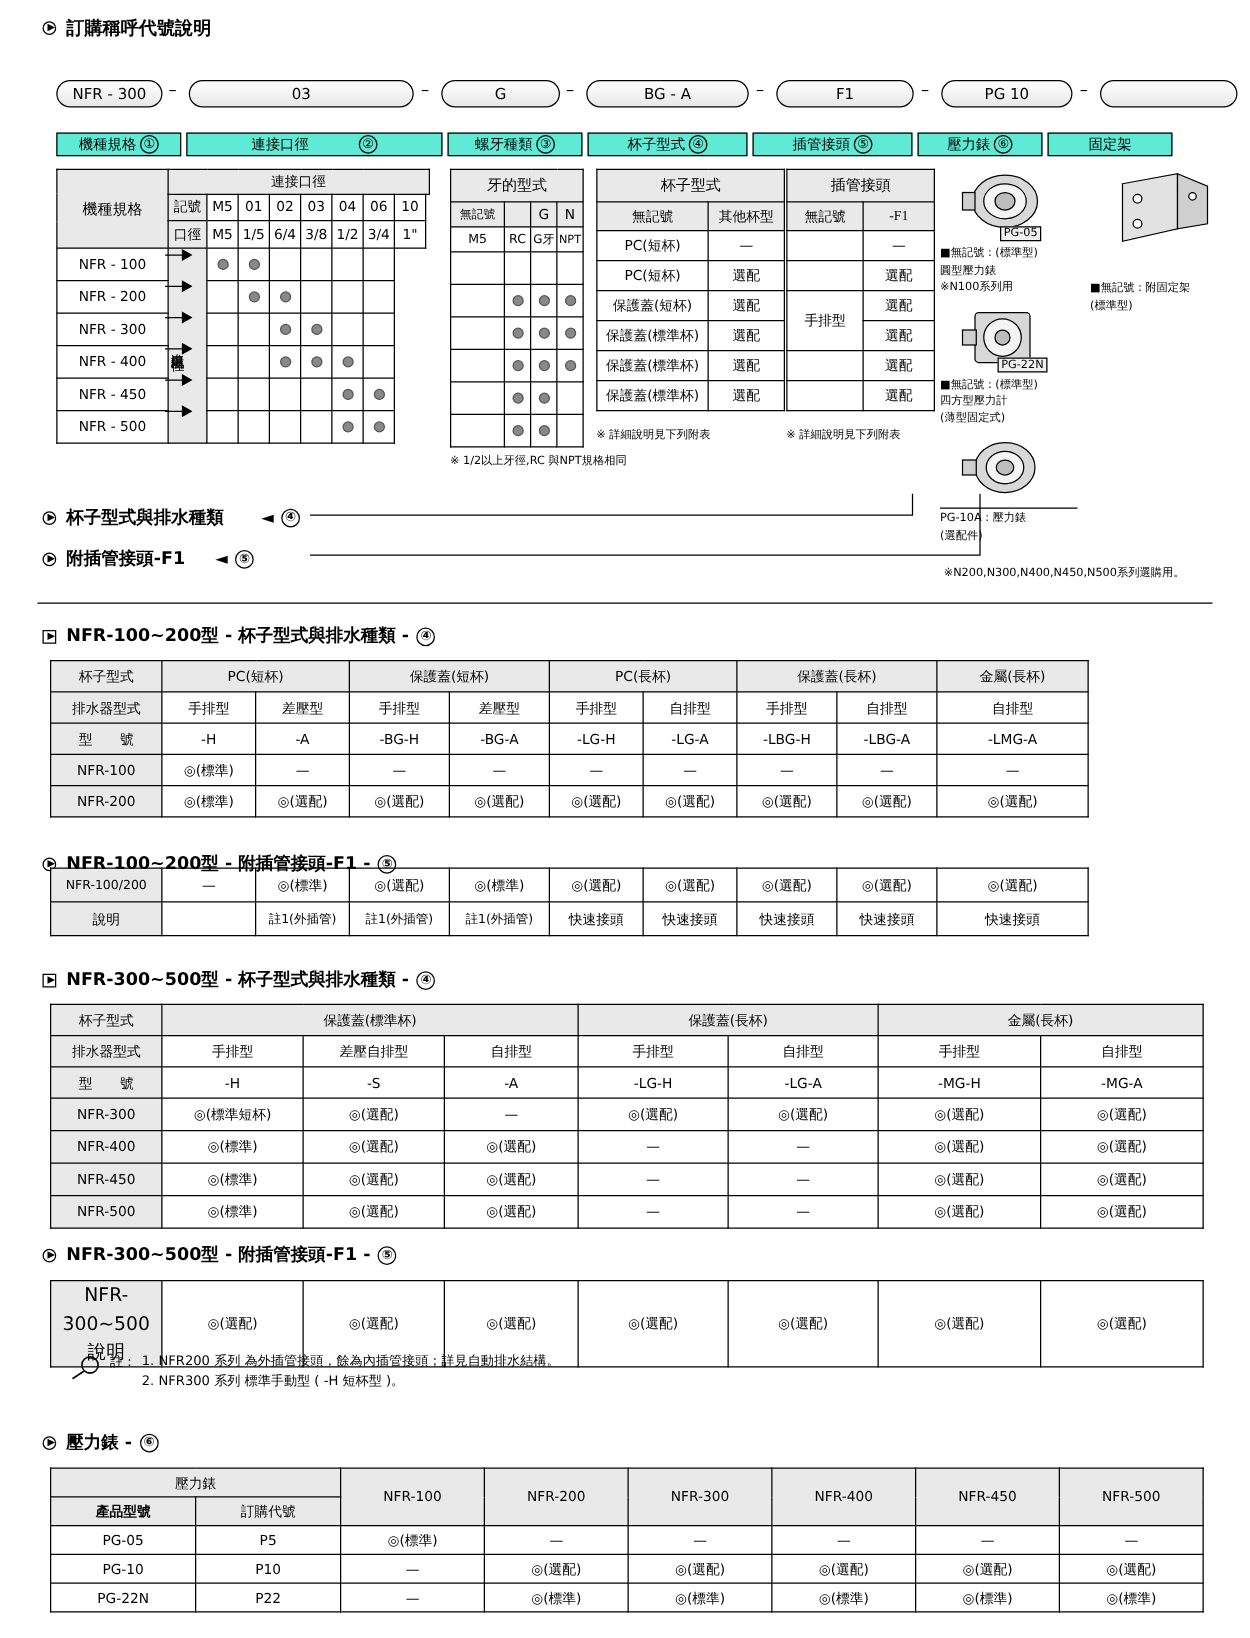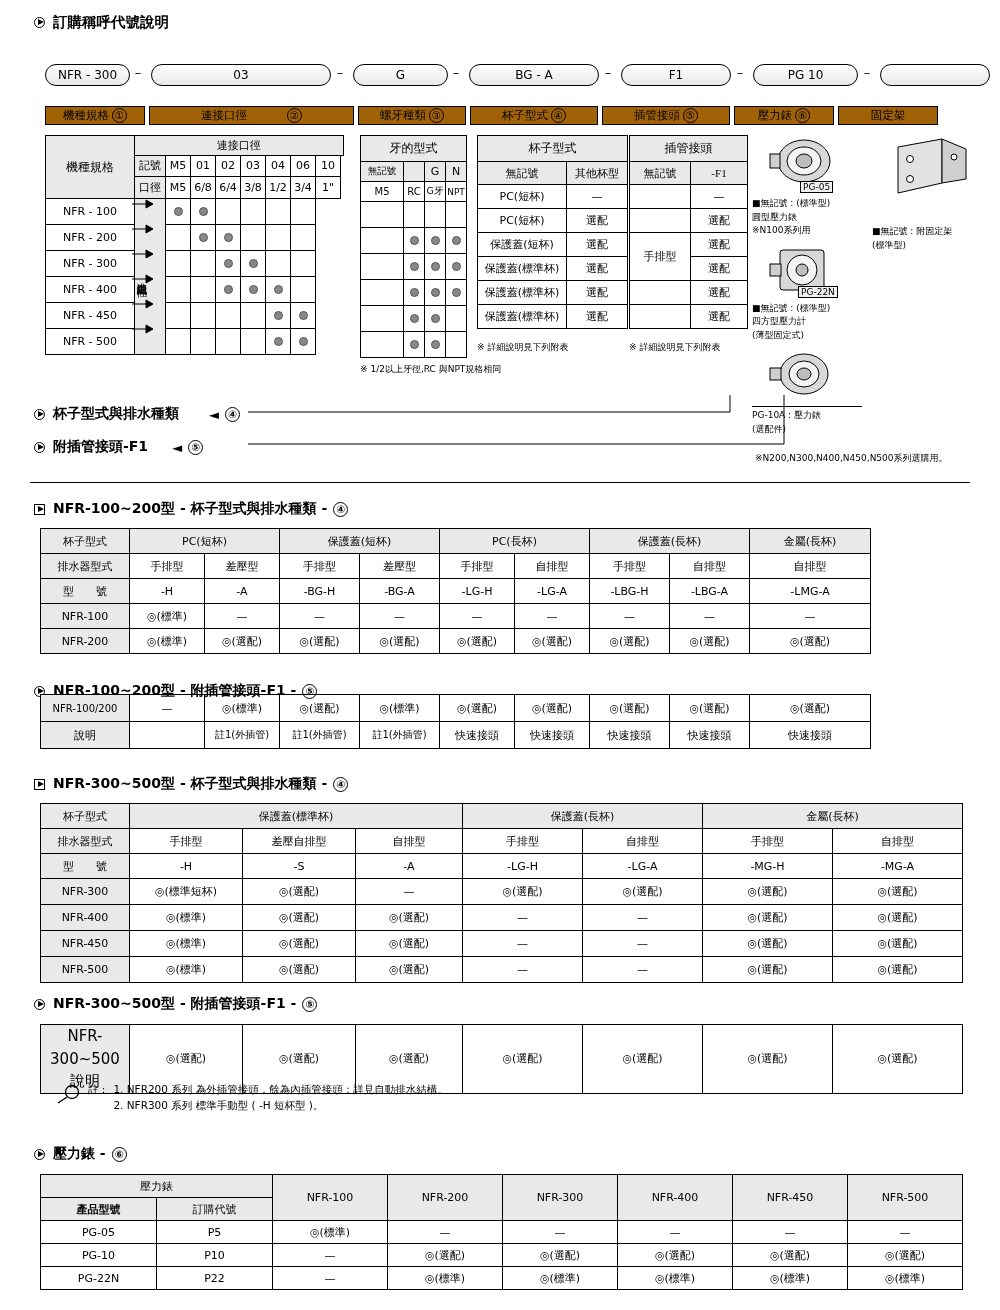--- a/index.html
+++ b/index.html
@@ -10,21 +10,21 @@
   .tri-wrap{display:inline-block;position:relative;width:13px;height:13px;}
   .tri-wrap .circ{position:absolute;left:0;top:1px;width:11px;height:11px;border-radius:50%;border:1.6px solid #000;box-sizing:border-box;}
   .tri-wrap .tri2{position:absolute;left:3.5px;top:3px;width:0;height:0;border-left:6px solid #000;border-top:3.5px solid transparent;border-bottom:3.5px solid transparent;}
   .sq-wrap{display:inline-block;position:relative;width:13px;height:13px;}
   .sq-wrap .sq{position:absolute;left:0;top:1px;width:11px;height:11px;border:1.6px solid #000;box-sizing:border-box;}
   .sq-wrap .tri2{position:absolute;left:3.5px;top:3px;width:0;height:0;border-left:6px solid #000;border-top:3.5px solid transparent;border-bottom:3.5px solid transparent;}
   
   .cnum{display:inline-block;width:15px;height:15px;line-height:13px;text-align:center;border:1.2px solid #000;border-radius:50%;font-size:10.5px;box-sizing:border-box;vertical-align:middle;}
   .pill{border:1.3px solid #000;border-radius:11px;height:22px;line-height:20px;text-align:center;font-size:12px;background:linear-gradient(#fff,#e8e8e8);box-sizing:border-box;}
   .dash{width:14px;text-align:center;font-size:13px;}
-  .boxlbl{border:1.1px solid #000;height:19px;line-height:17px;text-align:center;font-size:11.5px;background:#a16207;box-sizing:border-box;}
+  .boxlbl{border:1.1px solid #000;height:19px;line-height:17px;text-align:center;font-size:11.5px;background:#5eead4;box-sizing:border-box;}
   table{border-collapse:collapse;}
   td,th{border:1px solid #000;font-weight:normal;text-align:center;font-size:11px;padding:0;}
   .hdrcell{background:#e9e9e9;}
   .tiny{font-size:9px;}
   .note{font-size:10.5px;line-height:1.5;}
   .gdot{display:inline-block;width:9px;height:9px;border-radius:50%;background:#888;border:1px solid #555;box-sizing:border-box;vertical-align:-1px;}
   .vtext{writing-mode:vertical-rl;text-orientation:upright;letter-spacing:1px;font-size:11px;line-height:1.1;}
   .abs{position:absolute;}
   .gaugebox{border:1.1px solid #000;background:#f0f0f0;font-size:9px;padding:0 2px;}
 </style>
@@ -81,21 +81,21 @@
         <td style="width:24px;">02</td>
         <td style="width:24px;">03</td>
         <td style="width:24px;">04</td>
         <td style="width:24px;">06</td>
         <td style="width:24px;">10</td>
         <td style="width:2px;border:none;"></td>
       </tr>
       <tr>
         <td class="hdrcell" style="height:20px;">口徑</td>
         <td>M5</td>
-        <td>6/8</td>
+        <td>1/5</td>
         <td>6/4</td>
         <td>3/8</td>
         <td>1/2</td>
         <td>3/4</td>
         <td>1"</td>
         <td style="border:none;"></td>
       </tr>
       <tr>
             <td style="height:25px;">NFR - 100</td>
         <td rowspan="6" class="hdrcell" style="width:30px;">

